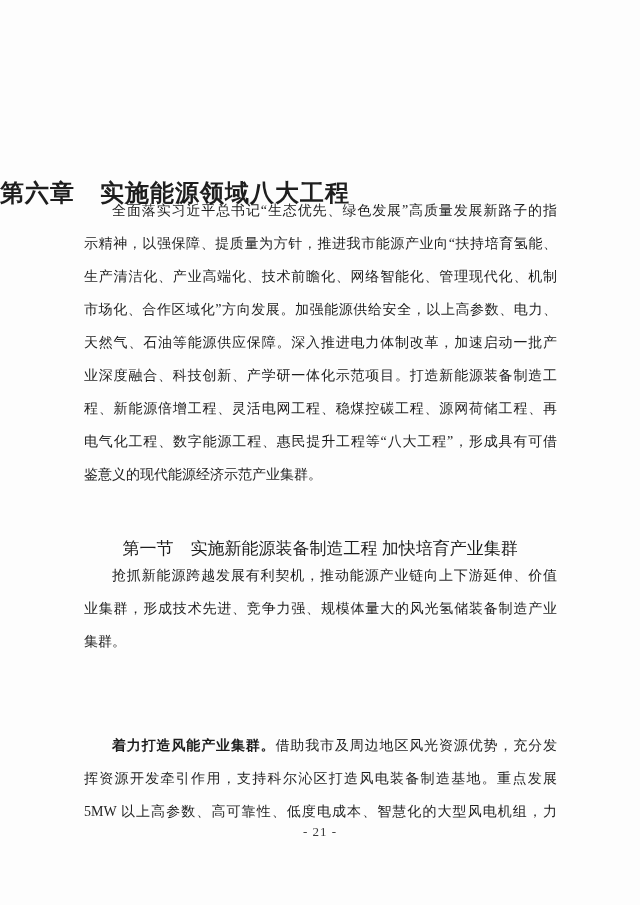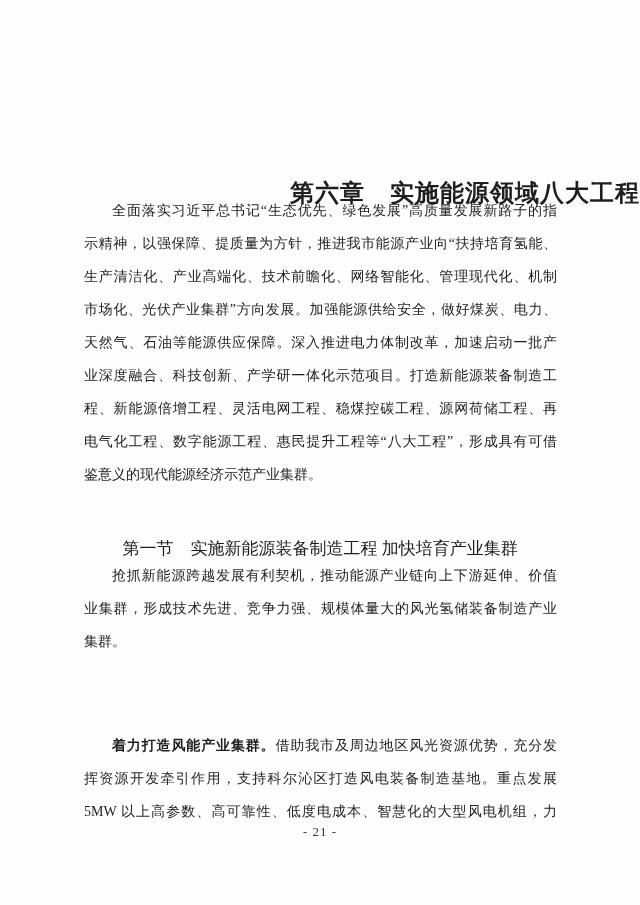--- a/index.html
+++ b/index.html
@@ -15,21 +15,21 @@
     font-family: "Liberation Serif", "DejaVu Serif", serif;
     color: #1e1e1e;
     overflow: hidden;
     box-sizing: border-box;
   }
   .chapter-title {
     position: absolute;
     top: 160px;
     left: 0;
     width: 640px;
-    text-align: right;
+    text-align: left;
     font-size: 24px;
     font-weight: bold;
     line-height: 34px;
     letter-spacing: 1px;
     white-space: pre;
   }
   .para {
     position: absolute;
     left: 84px;
     width: 473px;
@@ -83,21 +83,21 @@
 <body>
 
 <div class="page">
 
   <h1 class="chapter-title">第六章　实施能源领域八大工程</h1>
 
   <div class="para para1">
     <div class="line indent">全面落实习近平总书记“生态优先、绿色发展”高质量发展新路子的指</div>
     <div class="line">示精神，以强保障、提质量为方针，推进我市能源产业向“扶持培育氢能、</div>
     <div class="line">生产清洁化、产业高端化、技术前瞻化、网络智能化、管理现代化、机制</div>
-    <div class="line">市场化、光伏产业集群”方向发展。加强能源供给安全，做好煤炭、电力、</div>
+    <div class="line">市场化、合作区域化”方向发展。加强能源供给安全，以上高参数、电力、</div>
     <div class="line">天然气、石油等能源供应保障。深入推进电力体制改革，加速启动一批产</div>
     <div class="line">业深度融合、科技创新、产学研一体化示范项目。打造新能源装备制造工</div>
     <div class="line">程、新能源倍增工程、灵活电网工程、稳煤控碳工程、源网荷储工程、再</div>
     <div class="line">电气化工程、数字能源工程、惠民提升工程等“八大工程”，形成具有可借</div>
     <div class="line para-end">鉴意义的现代能源经济示范产业集群。</div>
   </div>
 
   <h2 class="section-heading">第一节　实施新能源装备制造工程 加快培育产业集群</h2>
 
   <div class="para para2">

